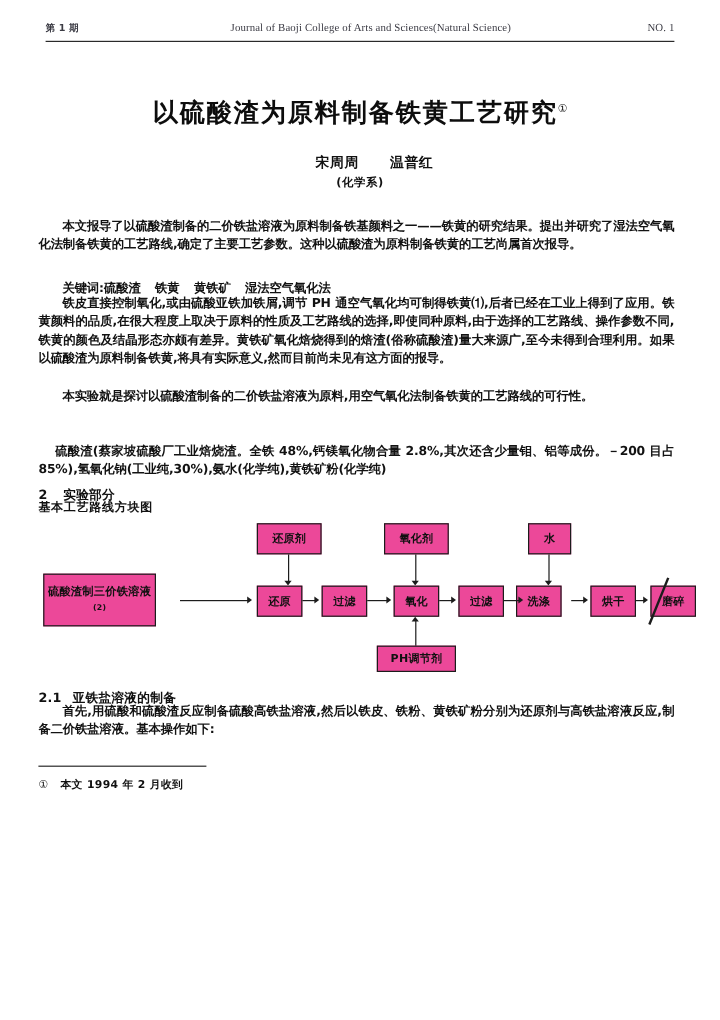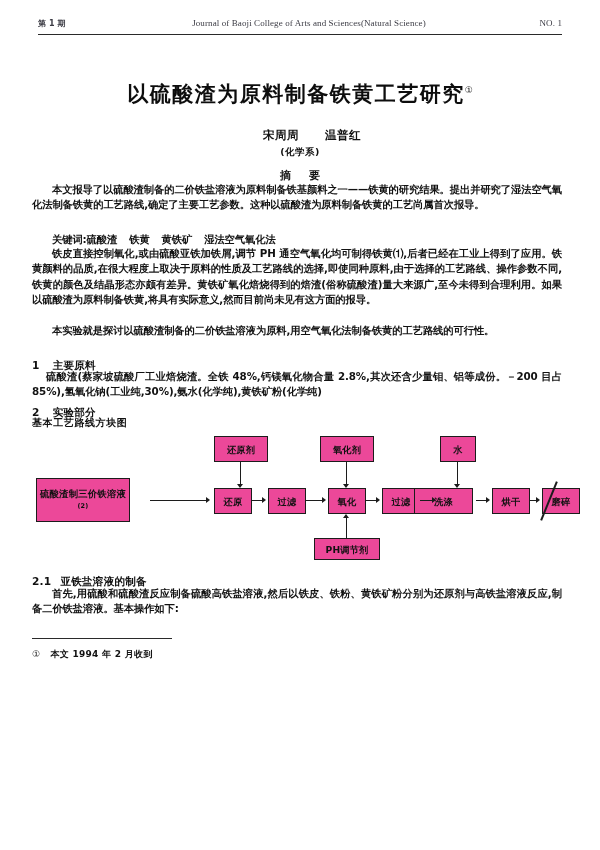--- a/index.html
+++ b/index.html
@@ -252,42 +252,37 @@
     <span class="rh-right">NO. 1</span>
   </div>
   <div class="head-rule"></div>
 
   <div class="doc-title"><span>以硫酸渣为原料制备铁黄工艺研究</span><span class="sup">①</span></div>
 
   <div class="authors"><span>宋周周</span><span class="gap"></span><span>温普红</span></div>
 
   <div class="affil">(化学系)</div>
 
-  <div class="abs-head">摘  要</div>
 
   <div class="body-col abs-body">
     <div class="ptext indent">本文报导了以硫酸渣制备的二价铁盐溶液为原料制备铁基颜料之一——铁黄的研究结果。提出并研究了湿法空气氧化法制备铁黄的工艺路线,确定了主要工艺参数。这种以硫酸渣为原料制备铁黄的工艺尚属首次报导。</div>
   </div>
 
   <div class="body-col kw">
     <span class="ptext" style="display:inline">关键词:</span><span class="ptext" style="display:inline">硫酸渣</span><span class="kwgap"></span><span class="ptext" style="display:inline">铁黄</span><span class="kwgap"></span><span class="ptext" style="display:inline">黄铁矿</span><span class="kwgap"></span><span class="ptext" style="display:inline">湿法空气氧化法</span>
   </div>
 
   <div class="body-col para1">
     <div class="ptext indent">铁皮直接控制氧化,或由硫酸亚铁加铁屑,调节 PH 通空气氧化均可制得铁黄⑴,后者已经在工业上得到了应用。铁黄颜料的品质,在很大程度上取决于原料的性质及工艺路线的选择,即使同种原料,由于选择的工艺路线、操作参数不同,铁黄的颜色及结晶形态亦颇有差异。黄铁矿氧化焙烧得到的焙渣(俗称硫酸渣)量大来源广,至今未得到合理利用。如果以硫酸渣为原料制备铁黄,将具有实际意义,然而目前尚未见有这方面的报导。</div>
   </div>
 
   <div class="body-col para2">
     <div class="ptext indent">本实验就是探讨以硫酸渣制备的二价铁盐溶液为原料,用空气氧化法制备铁黄的工艺路线的可行性。</div>
   </div>
 
-  <div class="body-col sec1">
-    <span class="sec-head">1</span>
-    <span class="sec-head" style="margin-left:8px">主要原料</span>
-  </div>
   <div class="body-col mats">
     <div class="ptext">硫酸渣(蔡家坡硫酸厂工业焙烧渣。全铁 48%,钙镁氧化物合量 2.8%,其次还含少量钼、铝等成份。－200 目占 85%),氢氧化钠(工业纯,30%),氨水(化学纯),黄铁矿粉(化学纯)</div>
   </div>
 
   <div class="body-col sec2">
     <span class="sec-head">2</span>
     <span class="sec-head" style="margin-left:8px">实验部分</span>
   </div>
 
   <div class="fig">
@@ -311,21 +306,21 @@
         <span class="sup2">(2)</span>
     </div>
 
     <div class="hline" style="left:118px; top:84px; width:58px;"></div>
     <div class="arrow-r" style="left:174px; top:81px;"></div>
 
     <div class="fbox" style="left:182px; top:72px; width:38px; height:26px;">还原</div>
     <div class="fbox" style="left:236px; top:72px; width:38px; height:26px;">过滤</div>
     <div class="fbox" style="left:296px; top:72px; width:38px; height:26px;">氧化</div>
     <div class="fbox" style="left:350px; top:72px; width:38px; height:26px;">过滤</div>
-    <div class="fbox" style="left:382px; top:72px; width:59px; height:26px;text-align:center;">洗涤</div>
+    <div class="fbox" style="left:398px; top:72px; width:38px; height:26px;text-align:center;">洗涤</div>
     <div class="fbox" style="left:460px; top:72px; width:38px; height:26px;">烘干</div>
     <div class="fbox" style="left:510px; top:72px; width:38px; height:26px;">磨碎</div>
 
     <div class="hline" style="left:220px; top:84px; width:12px;"></div>
     <div class="arrow-r" style="left:230px; top:81px;"></div>
 
     <div class="hline" style="left:274px; top:84px; width:18px;"></div>
     <div class="arrow-r" style="left:290px; top:81px;"></div>
 
     <div class="hline" style="left:334px; top:84px; width:12px;"></div>

